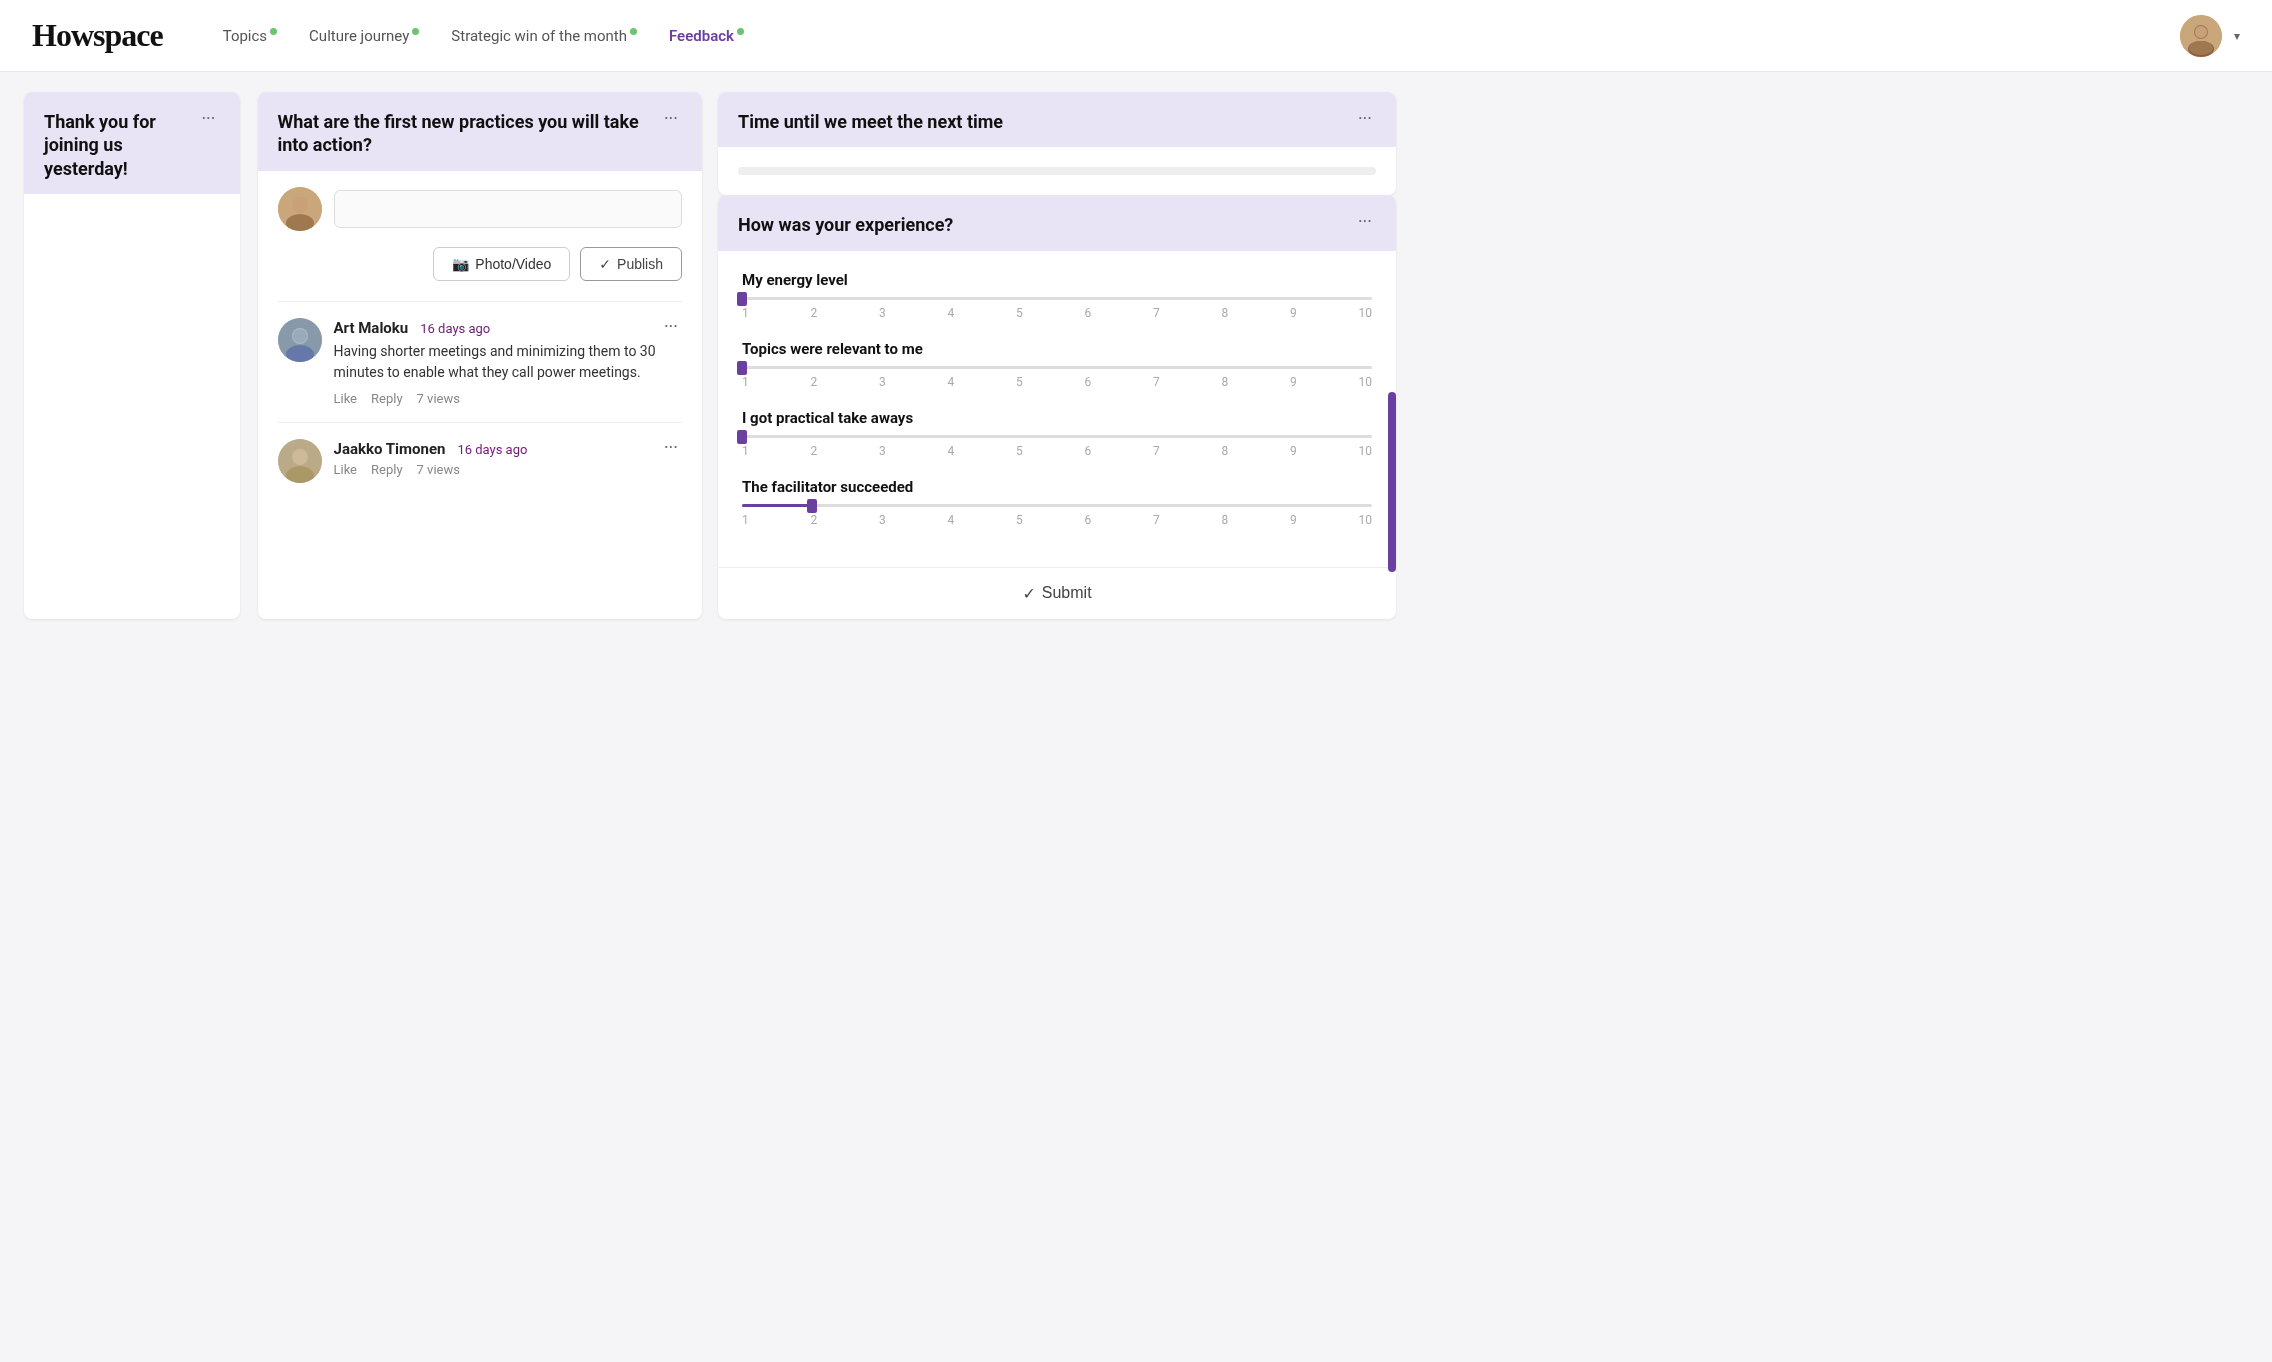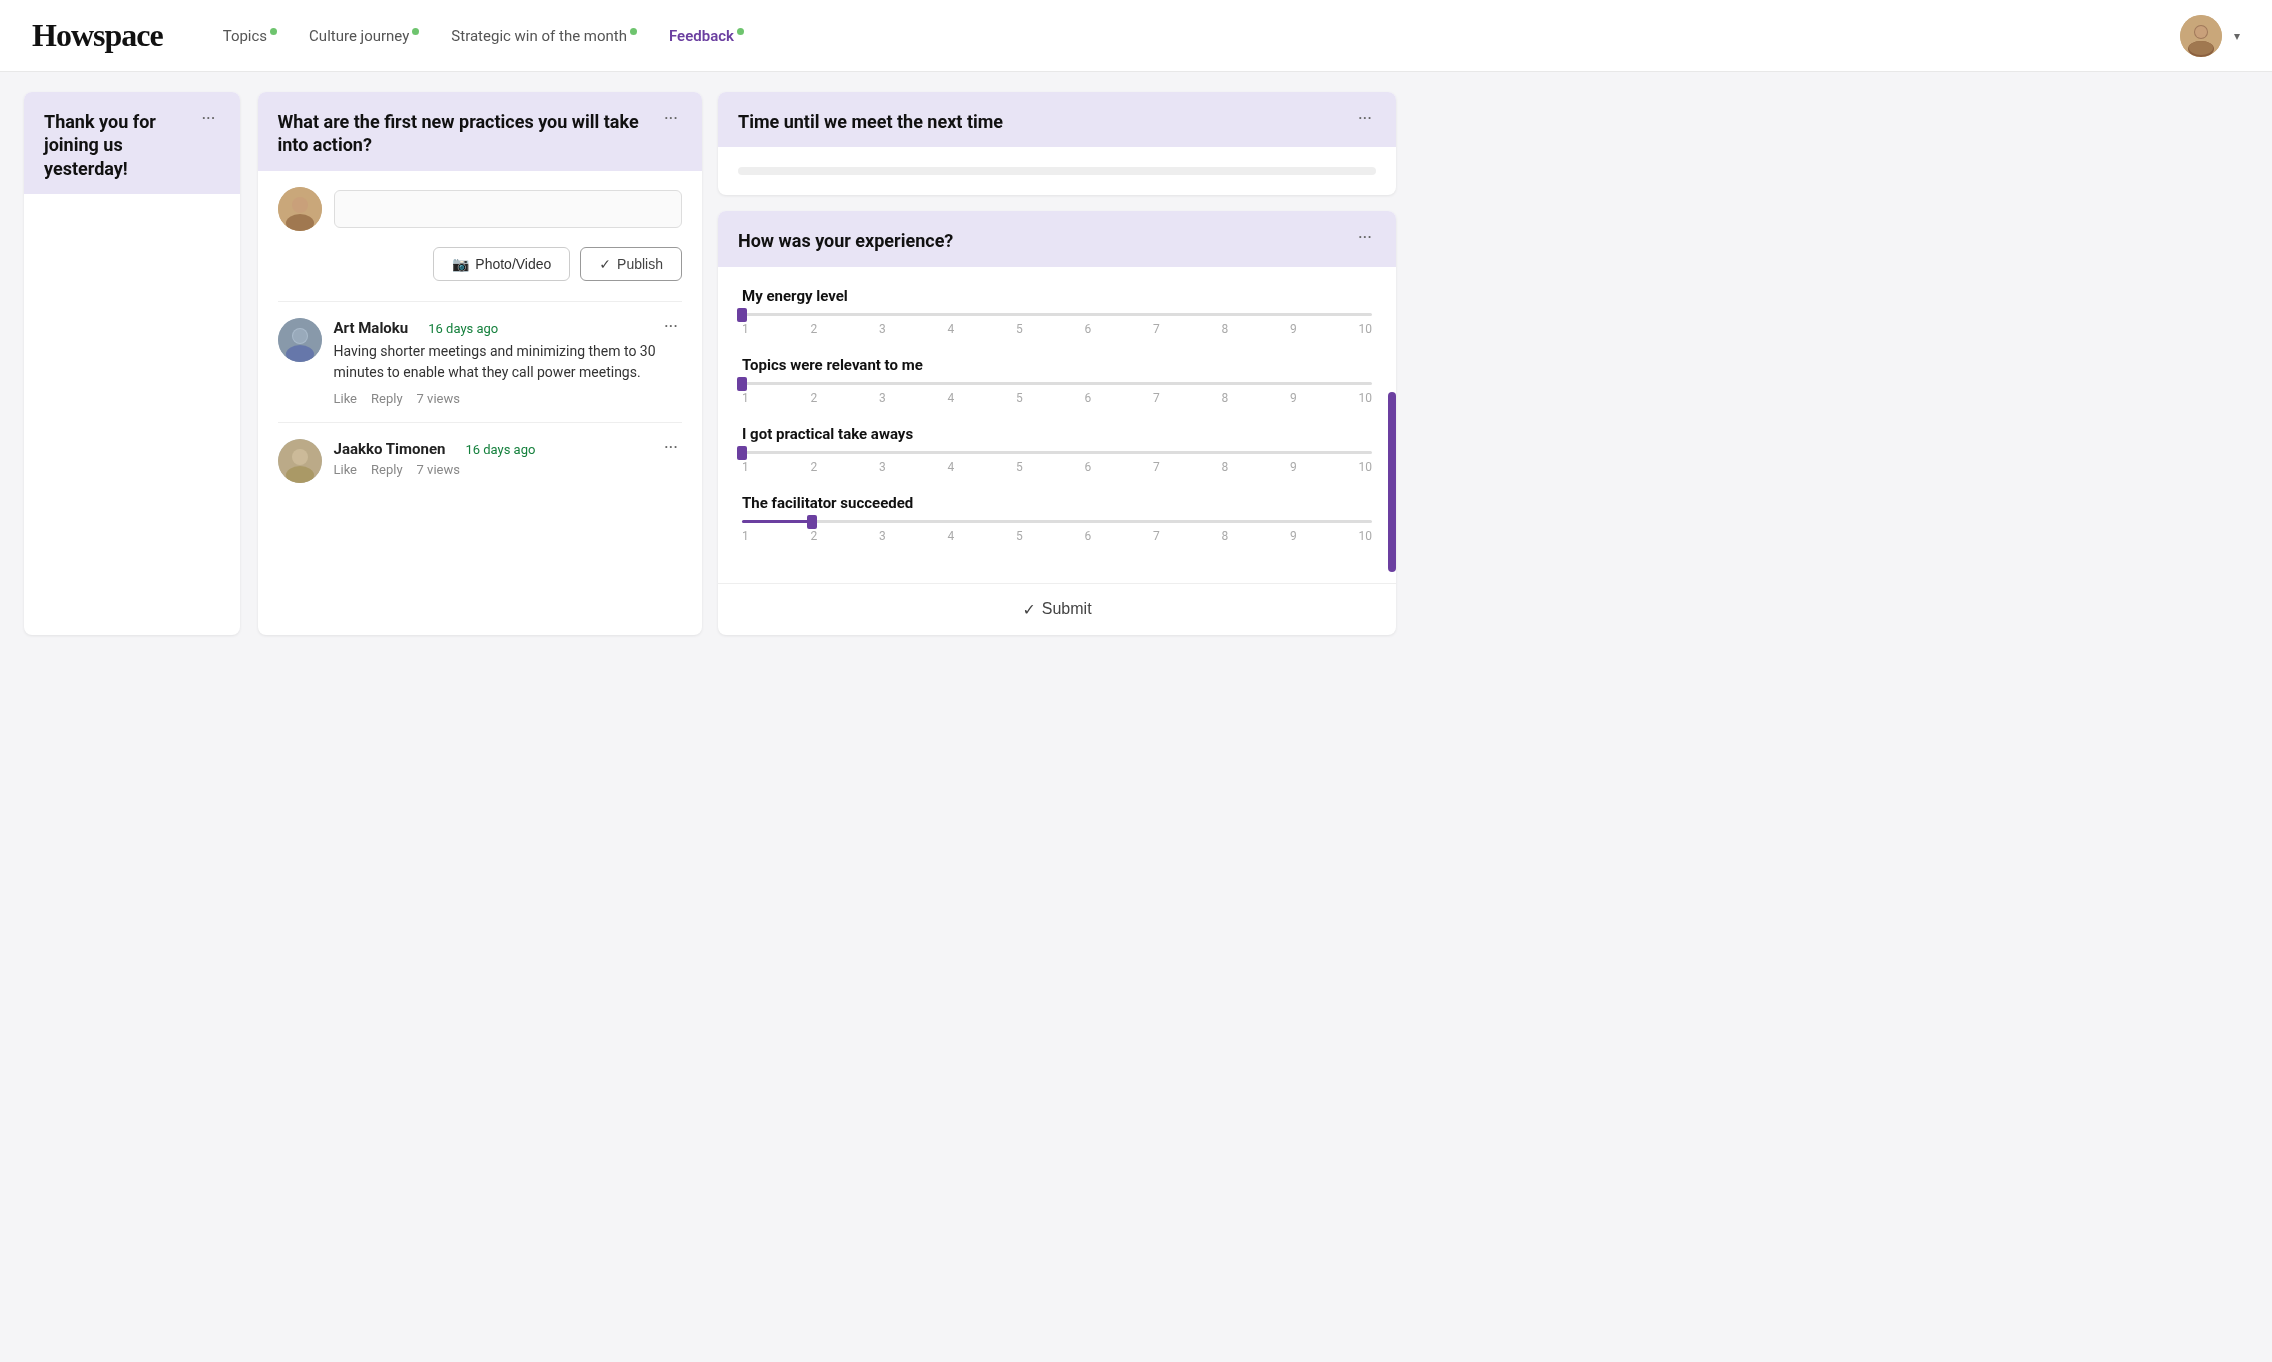--- a/index.html
+++ b/index.html
@@ -161,21 +161,21 @@
       overflow: hidden;
     }
     .comment-content { flex: 1; }
     .comment-header {
       display: flex;
       justify-content: space-between;
       align-items: flex-start;
       margin-bottom: 4px;
     }
     .comment-author { font-weight: 700; font-size: 15px; }
-    .comment-time { font-size: 13px; color: #15803d; margin-left: 16px; font-weight: 400; }
+    .comment-time { font-size: 13px; color: #701a75; margin-left: 8px; font-weight: 400; }
     .comment-text { font-size: 14px; color: #333; line-height: 1.5; margin-bottom: 8px; }
     .comment-actions { display: flex; gap: 14px; }
     .comment-action { font-size: 13px; color: #888; cursor: pointer; }
 
     
     .time-card .card-body { padding: 20px; }
     .time-bar {
       height: 8px;
       background: #eee;
       border-radius: 4px;
@@ -370,21 +370,21 @@
               <span class="comment-action">Like</span>
               <span class="comment-action">Reply</span>
               <span class="comment-action">7 views</span>
             </div>
           </div>
         </div>
       </div>
     </div>
   </div>
 
-  <div style="display:flex; flex-direction:column; gap:16px; position:relative;">
+  <div style="display:flex; flex-direction:column; position:relative;">
 
     <div class="card time-card">
       <div class="card-header">
         <h2>Time until we meet the next time</h2>
         <span class="three-dots">···</span>
       </div>
       <div class="card-body">
         <div class="time-bar"></div>
       </div>
     </div>

